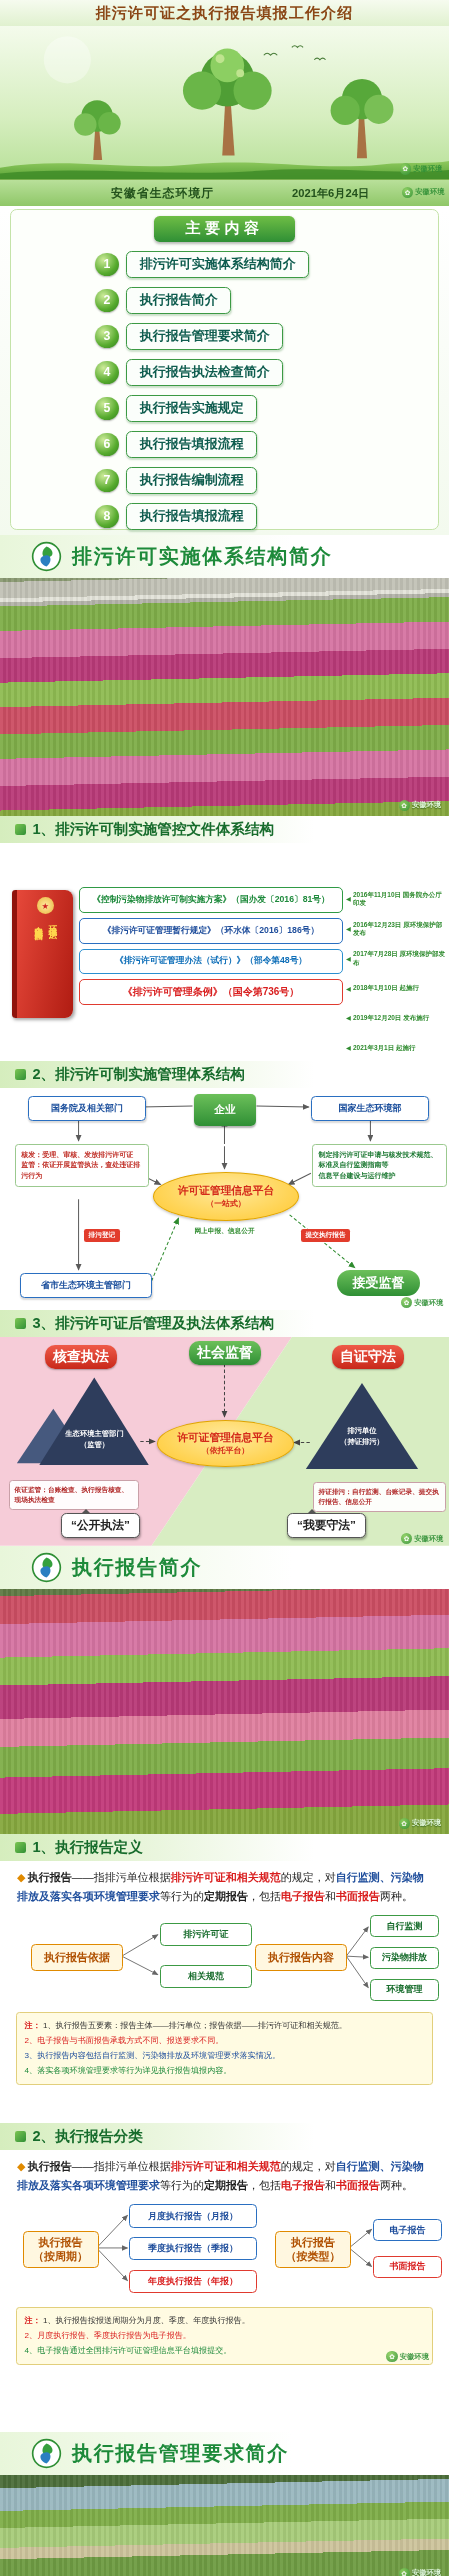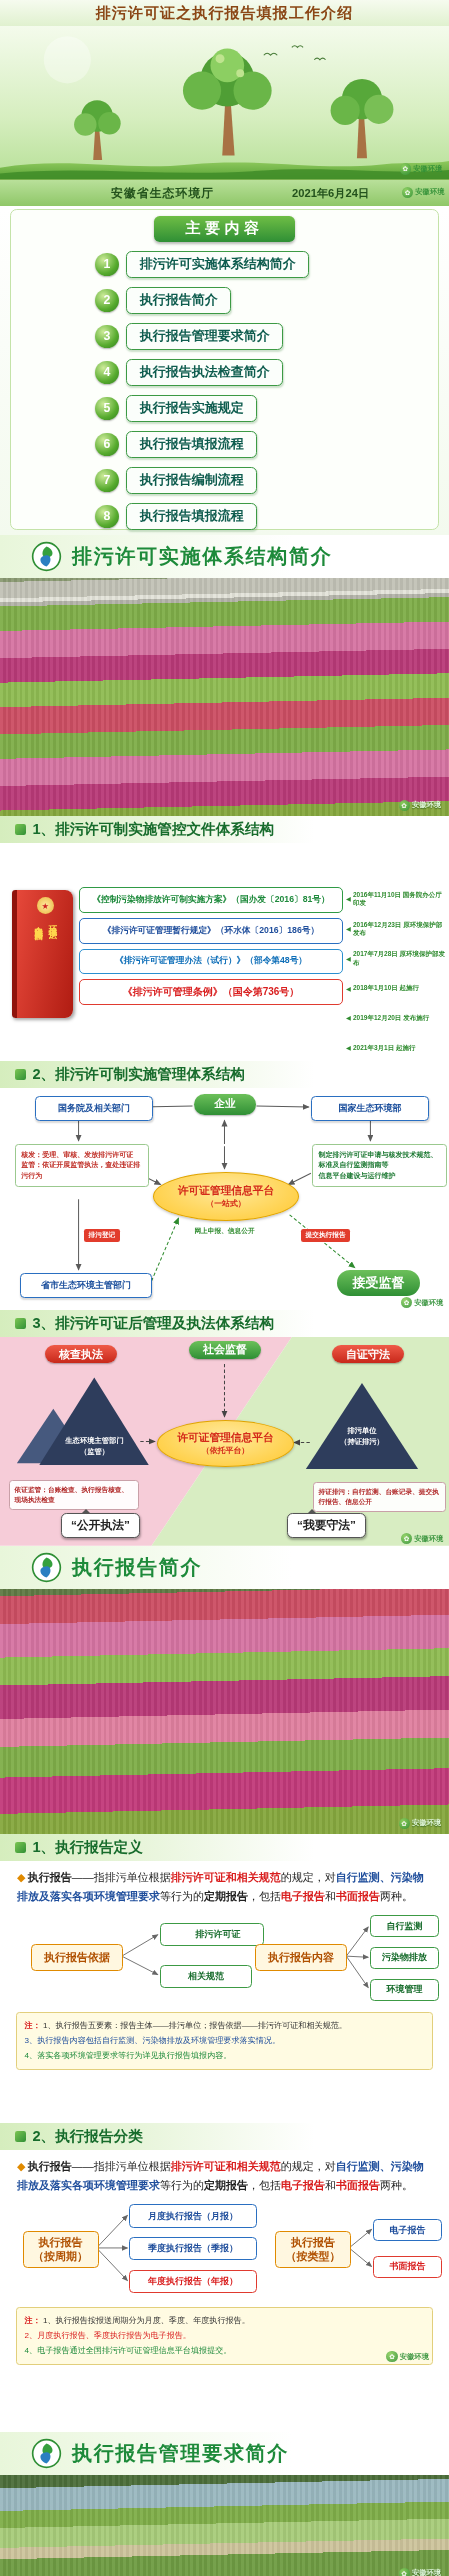--- a/index.html
+++ b/index.html
@@ -97,41 +97,41 @@
   .date-list{position:absolute;left:346px;top:44px;width:100px;display:flex;flex-direction:column;gap:6.2px;}
   .date{height:23.6px;display:flex;align-items:center;gap:2.2px;color:#2e8b2e;font-size:6.5px;line-height:1.3;font-weight:bold;}
   .arr{color:#2e8b2e;font-size:6.2px;flex:0 0 auto;}
 
   
   .diag{position:relative;}
   .layer{position:absolute;inset:0;pointer-events:none;}
   .nbox{position:absolute;border:1.1px solid #2a6fc1;border-radius:4.5px;background:#fff;color:#1a4e9c;font-weight:bold;
     display:flex;align-items:center;justify-content:center;font-size:9px;box-shadow:0.6px 1.1px 1.7px rgba(0,0,0,.15);}
   .oval{position:absolute;display:flex;flex-direction:column;align-items:center;justify-content:center;font-weight:bold;}
-  .ent{left:194px;top:5.6px;width:62px;height:21px;border-radius:11px;color:#fff;font-size:10.7px;
+  .ent{left:194px;top:5.6px;width:62px;height:32px;border-radius:5px;color:#fff;font-size:10.7px;
     background:linear-gradient(180deg,#6cc05a,#2f8f35);box-shadow:0 1.1px 1.7px rgba(0,0,0,.3);}
   .platform{border-radius:50%;background:radial-gradient(ellipse at 50% 35%,#ffe99c,#ffc82e);
     border:1.1px solid #e0a400;color:#d42a1a;box-shadow:0 1.1px 2.8px rgba(0,0,0,.25);}
   .platform .p1{font-size:10.7px;}
   .platform .p2{font-size:7.9px;}
   .fbox{position:absolute;background:#fff;border:0.8px solid #9bc98f;border-radius:3.4px;padding:4.5px 5.6px;
     font-size:7px;line-height:1.5;font-weight:bold;}
   .fbox .fl1{display:block;color:#c03028;}
   .fbox .fl2{display:block;color:#1e7a34;}
   .rtag{position:absolute;background:#e23c2c;color:#fff;font-size:6.7px;font-weight:bold;padding:1.7px 4.5px;border-radius:2.2px;}
   .gtext{position:absolute;color:#2e8b2e;font-size:6.7px;font-weight:bold;text-align:center;}
   .supervise{left:337px;top:182px;width:83px;height:26px;border-radius:13px;color:#fff;font-size:13px;
     background:linear-gradient(180deg,#6cc05a,#2f8f35);}
 
   .sub2-body{position:relative;height:222px;}
 
   
   .sub3-body{position:relative;height:209px;overflow:hidden;}
-  .tagoval{position:absolute;width:72px;height:18px;border-radius:10px;display:flex;align-items:center;justify-content:center;
-    color:#fff;font-weight:bold;font-size:11px;box-shadow:0 1.1px 1.7px rgba(0,0,0,.3);}
+  .tagoval{position:absolute;width:72px;height:24px;border-radius:10px;display:flex;align-items:center;justify-content:center;
+    color:#fff;font-weight:bold;font-size:14px;box-shadow:0 1.1px 1.7px rgba(0,0,0,.3);}
   .tred{background:linear-gradient(180deg,#ef5a48,#c8281a);}
   .tgreen{background:linear-gradient(180deg,#6cc05a,#2f8f35);}
   .pyr-label{position:absolute;color:#fff;font-size:7.3px;font-weight:bold;text-align:center;line-height:1.5;}
   .note{position:absolute;background:rgba(255,255,255,.93);border:0.8px solid #c9a0a8;border-radius:3.4px;padding:3.4px 4.5px;
     font-size:6.7px;color:#b02828;font-weight:bold;line-height:1.55;}
   .bubble{position:absolute;background:#fff;border:1.1px solid #555;border-radius:5.6px;padding:3.4px 9px;
     font-size:11.8px;font-weight:bold;color:#222;box-shadow:0.6px 1.1px 2.2px rgba(0,0,0,.3);}
   .bubble::after{content:"";position:absolute;top:-10px;left:19px;border:5px solid transparent;border-bottom-color:#555;}
 
   
@@ -345,21 +345,21 @@
         <line x1="457" y1="32" x2="550" y2="34" stroke="#5a5a5a" stroke-width="1.8" marker-end="url(#m2)"></line>
         <line x1="140" y1="56" x2="140" y2="94" stroke="#5a5a5a" stroke-width="1.8" marker-end="url(#m2)"></line>
         <line x1="660" y1="56" x2="660" y2="94" stroke="#5a5a5a" stroke-width="1.8" marker-end="url(#m2)"></line>
         <line x1="140" y1="198" x2="140" y2="324" stroke="#5a5a5a" stroke-width="1.8" marker-end="url(#m2)"></line>
         <line x1="246" y1="152" x2="286" y2="172" stroke="#5a5a5a" stroke-width="1.8" marker-end="url(#m2)"></line>
         <line x1="554" y1="152" x2="514" y2="172" stroke="#5a5a5a" stroke-width="1.8" marker-end="url(#m2)"></line>
         <line x1="270" y1="344" x2="318" y2="232" stroke="#2e8b2e" stroke-width="1.8" stroke-dasharray="6 4" marker-end="url(#m2g)"></line>
         <line x1="516" y1="226" x2="632" y2="320" stroke="#2e8b2e" stroke-width="1.8" stroke-dasharray="6 4" marker-end="url(#m2g)"></line>
       </svg>
       <div class="oval ent">企业</div>
-      <div class="nbox" style="left:35px;top:7.9px;width:116px;height:22.5px;">国务院及相关部门</div>
+      <div class="nbox" style="left:28px;top:7.9px;width:116px;height:22.5px;">国务院及相关部门</div>
       <div class="nbox" style="left:311px;top:7.9px;width:116px;height:22.5px;">国家生态环境部</div>
       <div class="fbox" style="left:14.6px;top:56px;width:121px;">
         <span class="fl1">核发：受理、审核、发放排污许可证</span>
         <span class="fl1">监管：依证开展监管执法，查处违证排污行为</span>
       </div>
       <div class="fbox" style="left:312px;top:56px;width:122px;">
         <span class="fl2">制定排污许可证申请与核发技术规范、标准及自行监测指南等</span>
         <span class="fl2">信息平台建设与运行维护</span>
       </div>
       <div class="oval platform" style="left:153px;top:84px;width:144px;height:47px;">
@@ -395,21 +395,21 @@
         <polygon points="30,225 95,128 160,225" fill="#46597e"></polygon>
         <polygon points="70,228 168,72 265,228" fill="#2e3d5c"></polygon>
         <polygon points="545,235 645,82 745,235" fill="#2e3d5c"></polygon>
         <line x1="400" y1="48" x2="400" y2="142" stroke="#444" stroke-width="1.8" stroke-dasharray="6 4" marker-end="url(#m3)"></line>
         <line x1="250" y1="186" x2="276" y2="186" stroke="#444" stroke-width="1.8" stroke-dasharray="6 4" marker-end="url(#m3)"></line>
         <line x1="552" y1="188" x2="524" y2="188" stroke="#444" stroke-width="1.8" stroke-dasharray="6 4" marker-end="url(#m3)"></line>
       </svg>
       <div class="tagoval tred" style="left:45px;top:7.9px;">核查执法</div>
       <div class="tagoval tgreen" style="left:189px;top:3.4px;">社会监督</div>
       <div class="tagoval tred" style="left:332px;top:7.9px;">自证守法</div>
-      <div class="pyr-label" style="left:54px;top:99px;width:81px;font-family:Liberation Serif, serif;">
+      <div class="pyr-label" style="left:54px;top:92px;width:81px;font-family:Liberation Serif, serif;">
         <span>生态环境主管部门</span><br>
         <span>（监管）</span>
       </div>
       <div class="pyr-label" style="left:321px;top:89px;width:82px;">
         <span>排污单位</span><br>
         <span>（持证排污）</span>
       </div>
       <div class="oval platform" style="left:157px;top:83px;width:135px;height:45px;">
         <span class="p1">许可证管理信息平台</span>
         <span class="p2">（依托平台）</span>
@@ -457,29 +457,30 @@
               <path d="M0,0 L7,3 L0,6 Z" fill="#666666"></path>
             </marker>
         </defs>
         <line x1="217" y1="84" x2="281" y2="46" stroke="#666" stroke-width="1.6" marker-end="url(#m4)"></line>
         <line x1="217" y1="84" x2="281" y2="117" stroke="#666" stroke-width="1.6" marker-end="url(#m4)"></line>
         <line x1="617" y1="84" x2="656" y2="32" stroke="#666" stroke-width="1.6" marker-end="url(#m4)"></line>
         <line x1="617" y1="84" x2="656" y2="86" stroke="#666" stroke-width="1.6" marker-end="url(#m4)"></line>
         <line x1="617" y1="84" x2="656" y2="140" stroke="#666" stroke-width="1.6" marker-end="url(#m4)"></line>
       </svg>
       <div class="lbl" style="left:31px;top:35px;width:90px;height:25px;">执行报告依据</div>
-      <div class="itm" style="left:160px;top:14px;width:90px;height:21.3px;padding-left:12px;">排污许可证</div>
+      <div class="itm" style="left:160px;top:14px;width:90px;height:21.3px;">排污许可证</div>
       <div class="itm" style="left:160px;top:56px;width:90px;height:21.3px;">相关规范</div>
       <div class="lbl" style="left:255px;top:35px;width:90px;height:25px;">执行报告内容</div>
       <div class="itm" style="left:370px;top:6.7px;width:67px;height:20px;">自行监测</div>
       <div class="itm" style="left:370px;top:38px;width:67px;height:20px;">污染物排放</div>
       <div class="itm" style="left:370px;top:70px;width:67px;height:20px;">环境管理</div>
     </div>
     <div class="notes">
       <p><span class="nt">注：</span><span class="n-dark">1、执行报告五要素：报告主体——排污单位；报告依据——排污许可证和相关规范。</span></p>
+      <p><span class="n-red">2、电子报告与书面报告承载方式不同、报送要求不同。</span></p>
       <p><span class="n-blue">3、执行报告内容包括自行监测、污染物排放及环境管理要求落实情况。</span></p>
       <p><span class="n-green">4、落实各项环境管理要求等行为详见执行报告填报内容。</span></p>
     </div>
   </div>
 
   <div class="sub5">
     <div class="sub-header">
       <span class="sub-bullet"></span>
       <span class="sub-title">2、执行报告分类</span>
     </div>

